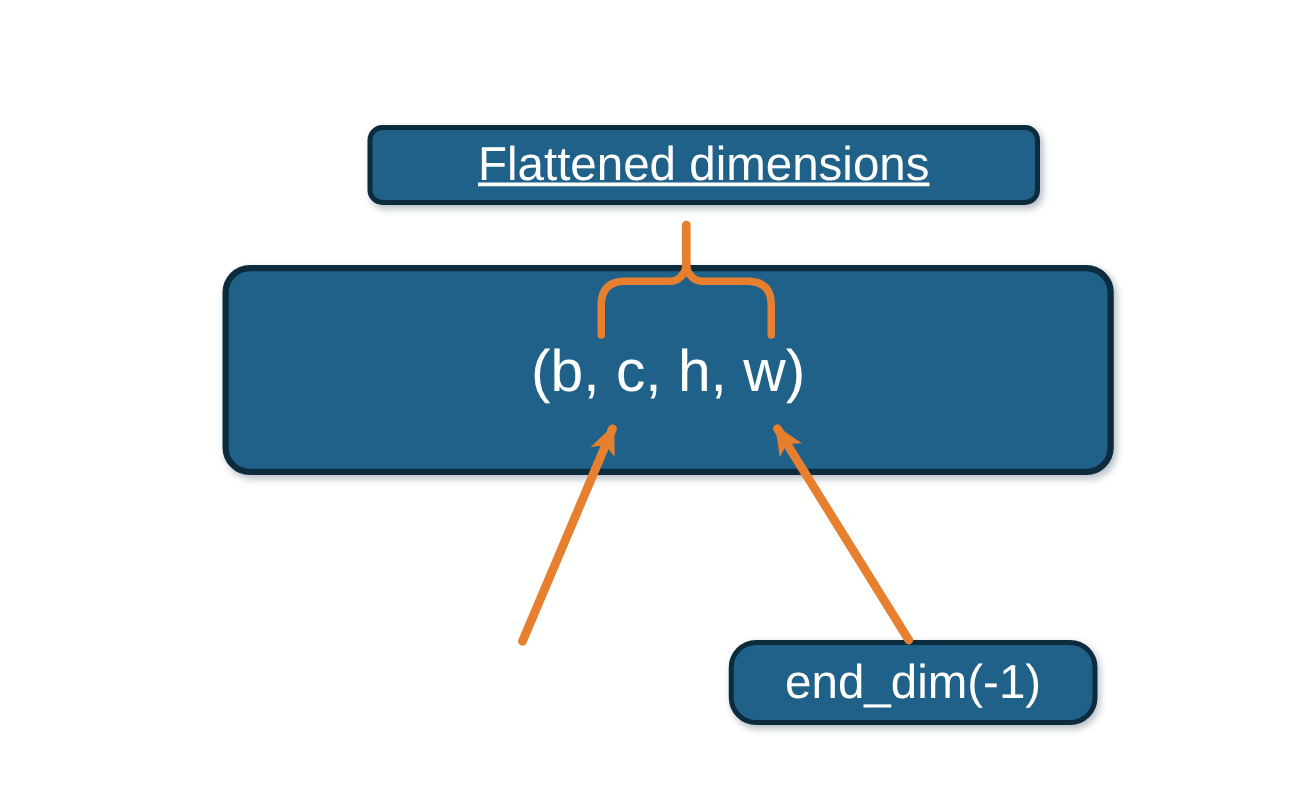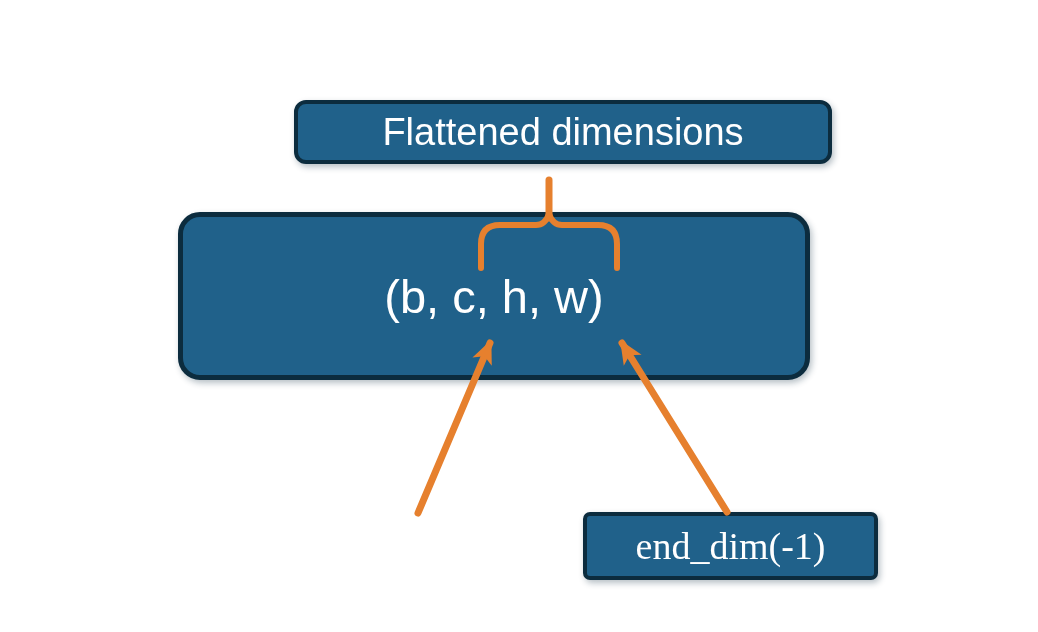--- a/index.html
+++ b/index.html
@@ -24,40 +24,40 @@
     display: flex;
     align-items: center;
     justify-content: center;
     box-shadow: 2px 3px 6px rgba(12, 44, 62, 0.30);
   }
   #title-box {
     left: 294px; top: 100px;
     width: 538px; height: 64px;
     border-radius: 12px;
     font-size: 38px;
+    text-decoration: underline;
   }
   #tensor-box {
     left: 178px; top: 212px;
-    width: 632px; height: 168px;
+    width: 713px; height: 168px;
     border-radius: 22px;
     border-width: 5px;
     font-size: 47px;
   }
   #start-box {
     left: 268px; top: 513px;
     width: 297px; height: 67px;
     border-radius: 13px;
     font-size: 38px;
   }
   #end-box {
     left: 583px; top: 512px;
     width: 295px; height: 68px;
-    border-radius: 7px;
+    border-radius: 22px;
     font-size: 38px;
-    font-family: Liberation Serif, serif;
   }
   .overlay {
     position: absolute;
     left: 0; top: 0;
     width: 1038px;
     height: 632px;
     pointer-events: none;
     z-index: 5;
   }
   .accent-stroke {

